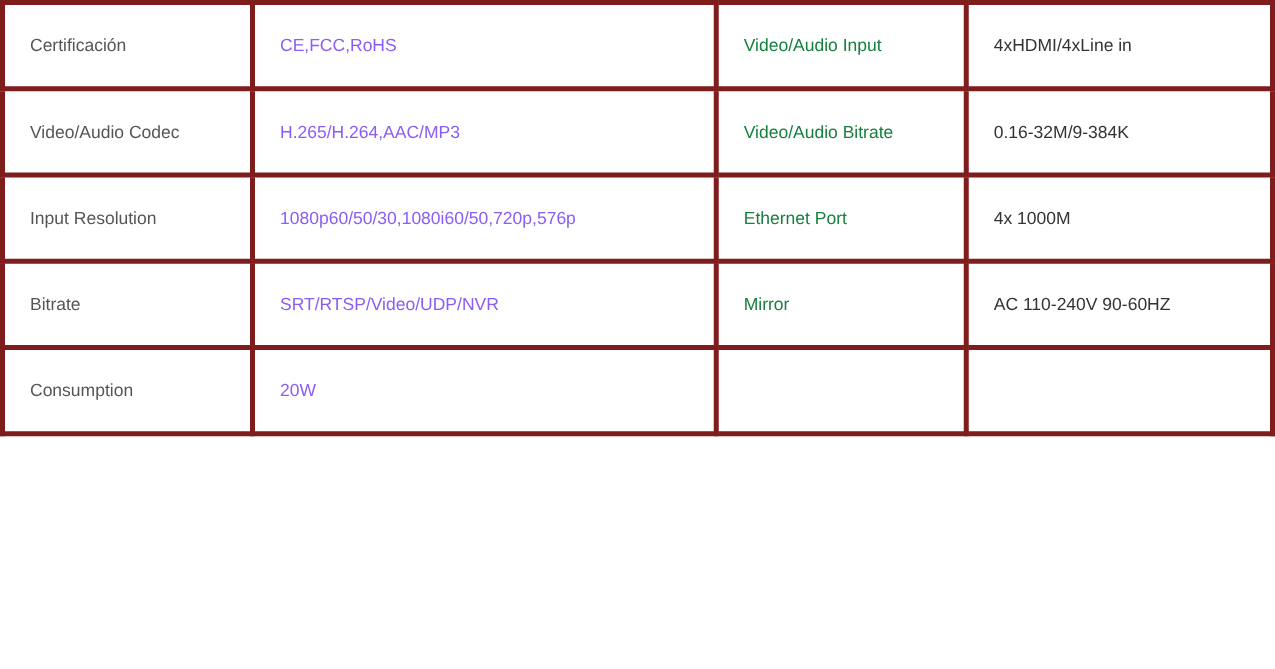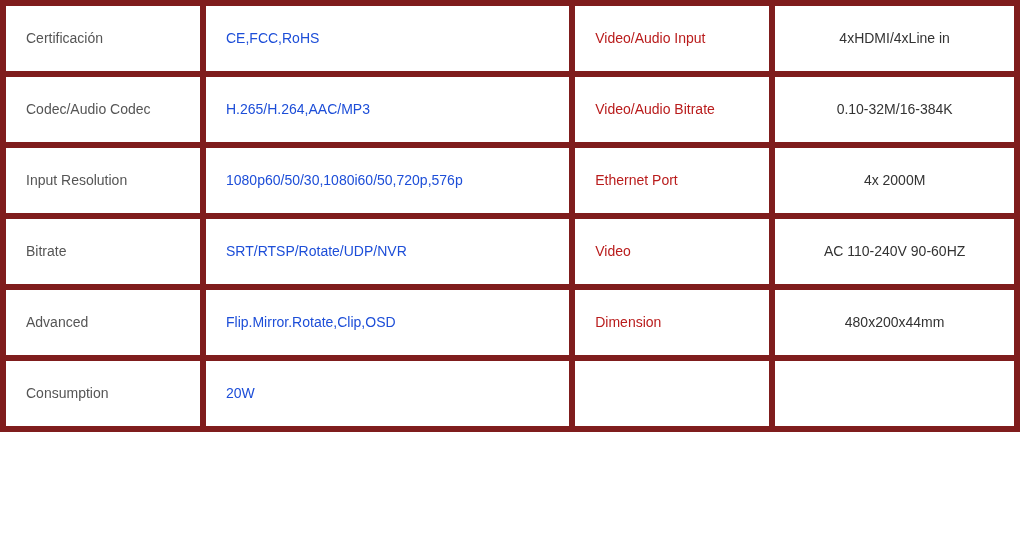--- a/index.html
+++ b/index.html
@@ -18,84 +18,77 @@
     }
 
     .specs-table {
       width: 100%;
       border-collapse: collapse;
       border: 1px solid #ddd;
     }
 
     .specs-table td {
       padding: 22px 20px;
-      border: 6px solid #7f1d1d;
+      border: 4px solid #7f1d1d;
       vertical-align: middle;
       line-height: 1.5;
     }
 
     .label-cell {
       color: #555;
       font-weight: normal;
       width: 200px;
       background: #fff;
     }
 
     .value-cell {
-      color: #1d4ed8;
+      color: #8b5cf6;
       background: #fff;
     }
 
     .label-cell-right {
-      color: #b91c1c;
+      color: #15803d;
       font-weight: normal;
       width: 200px;
       background: #fff;
     }
 
     .value-cell-right {
       color: #333;
       background: #fff;
-      text-align: center;
     }
   </style>
 </head>
 <body>
 
 <table class="specs-table">
   <tbody id="table-body">
   <tr>
         <td class="label-cell">Certificación</td>
         <td class="value-cell">CE,FCC,RoHS</td>
         <td class="label-cell-right">Video/Audio Input</td>
         <td class="value-cell-right">4xHDMI/4xLine in</td>
       </tr>
       <tr>
-        <td class="label-cell">Codec/Audio Codec</td>
+        <td class="label-cell">Video/Audio Codec</td>
         <td class="value-cell">H.265/H.264,AAC/MP3</td>
         <td class="label-cell-right">Video/Audio Bitrate</td>
-        <td class="value-cell-right">0.10-32M/16-384K</td>
+        <td class="value-cell-right">0.16-32M/9-384K</td>
       </tr>
       <tr>
         <td class="label-cell">Input Resolution</td>
         <td class="value-cell">1080p60/50/30,1080i60/50,720p,576p</td>
         <td class="label-cell-right">Ethernet Port</td>
-        <td class="value-cell-right">4x 2000M</td>
+        <td class="value-cell-right">4x 1000M</td>
       </tr>
       <tr>
         <td class="label-cell">Bitrate</td>
-        <td class="value-cell">SRT/RTSP/Rotate/UDP/NVR</td>
-        <td class="label-cell-right">Video</td>
+        <td class="value-cell">SRT/RTSP/Video/UDP/NVR</td>
+        <td class="label-cell-right">Mirror</td>
         <td class="value-cell-right">AC 110-240V 90-60HZ</td>
-      </tr>
-      <tr>
-        <td class="label-cell">Advanced</td>
-        <td class="value-cell">Flip.Mirror.Rotate,Clip,OSD</td>
-        <td class="label-cell-right">Dimension</td>
-        <td class="value-cell-right">480x200x44mm</td>
       </tr>
       <tr>
         <td class="label-cell">Consumption</td>
         <td class="value-cell">20W</td>
         <td class="label-cell-right"></td>
         <td class="value-cell-right"></td>
       </tr>
     </tbody>
 </table>
 

